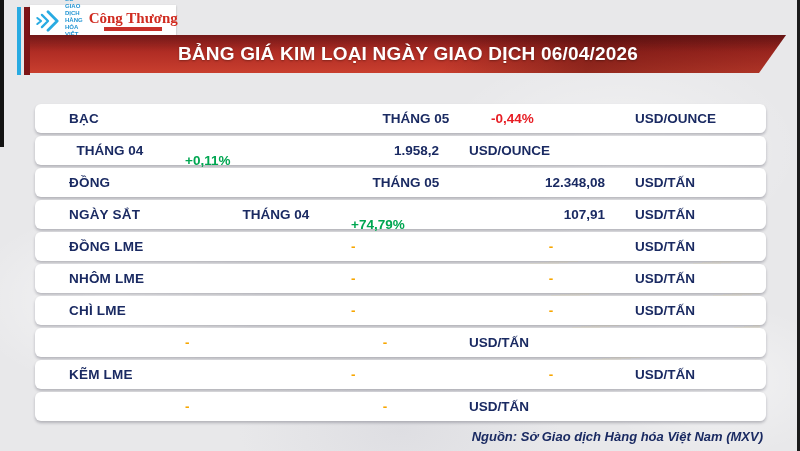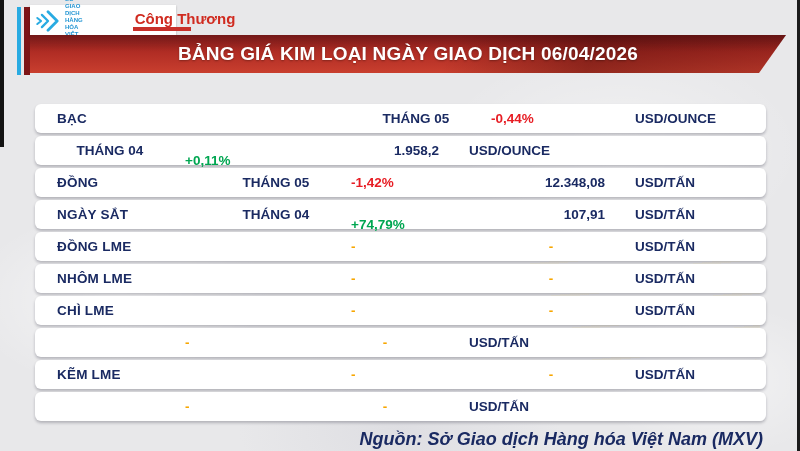--- a/index.html
+++ b/index.html
@@ -30,21 +30,21 @@
   .bar-maroon{position:absolute;left:24px;top:7px;width:6px;height:68px;background:#7d1517;}
 
   
   .logo-box{
     position:absolute;left:30px;top:5px;width:146px;height:31px;
     background:#fff;display:flex;align-items:center;padding:0 5px;gap:4px;
     box-shadow:0 1px 2px rgba(0,0,0,.25);box-sizing:border-box;
   }
   .mxv-text{font-size:6px;font-weight:bold;color:#2496d3;line-height:7px;letter-spacing:0;}
   .ct{display:flex;flex-direction:column;align-items:center;margin-left:2px;}
-  .ct-name{font-family:Liberation Sans, sans-serif;font-weight:bold;color:#d02b20;font-size:15px;line-height:15px;white-space:nowrap;margin-left:46px;}
+  .ct-name{font-family:Liberation Serif, serif;font-weight:bold;color:#d02b20;font-size:15px;line-height:15px;white-space:nowrap;}
   .ct-strip{width:58px;height:4px;background:#c8302a;margin-top:1px;}
 
   
   .banner{
     position:absolute;left:30px;top:35px;width:756px;height:38px;
     background:linear-gradient(180deg,#8f1e1e 0%,#ae2b23 40%,#c93f2f 100%);
     clip-path:polygon(0 0,100% 0,calc(100% - 27px) 100%,0 100%);
     display:flex;align-items:center;justify-content:center;
   }
   .banner::before{
@@ -60,33 +60,33 @@
 
   
   .table{position:absolute;left:35px;top:104px;width:731px;display:flex;flex-direction:column;gap:3px;}
   .row{
     height:29px;background:#fff;border-radius:6px;
     box-shadow:0 2px 3px rgba(20,20,40,.25);
     display:flex;align-items:center;
     font-weight:bold;font-size:13.5px;color:#1a2a62;
   }
   .cell{white-space:nowrap;}
-  .cell.name{flex:1;padding-left:22px;letter-spacing:.2px;}
+  .cell.name{flex:1;padding-left:34px;letter-spacing:.2px;}
   .cell.month{width:150px;text-align:center;}
   .cell.change{width:130px;text-align:left;}
   .cell.value{width:140px;text-align:right;padding-right:16px;box-sizing:border-box;}
   .cell.value.center{text-align:center;padding-right:0;}
   .cell.unit{width:145px;padding-left:14px;box-sizing:border-box;}
   .down{color:#e71d24;}
   .up{color:#00a651;margin-top:20px;}
   .flat{color:#f7a600;}
 
   .footer{
     position:absolute;right:37px;top:429px;
-    font-size:18px;font-weight:bold;font-style:italic;color:#1a2a62;white-space:nowrap;
+    font-size:13px;font-weight:bold;font-style:italic;color:#1a2a62;white-space:nowrap;
   }
 </style>
 </head>
 <body>
 
 <div class="bg-clouds"></div>
 <div class="map-streaks"></div>
 
 <div class="edge-left"></div>
 <div class="edge-right"></div>
@@ -129,21 +129,20 @@
   <div class="row">
     <div class="cell month">THÁNG 04</div>
     <div class="cell change up">+0,11%</div>
     <div class="cell value">1.958,2</div>
     <div class="cell unit">USD/OUNCE</div>
   </div>
 
   <div class="row">
     <div class="cell name">ĐỒNG</div>
     <div class="cell month">THÁNG 05</div>
-    <div class="cell change down">-1,42%</div>
     <div class="cell value">12.348,08</div>
     <div class="cell unit">USD/TẤN</div>
   </div>
 
   <div class="row">
     <div class="cell name">NGÀY SẮT</div>
     <div class="cell month">THÁNG 04</div>
     <div class="cell change up">+74,79%</div>
     <div class="cell value">107,91</div>
     <div class="cell unit">USD/TẤN</div>

